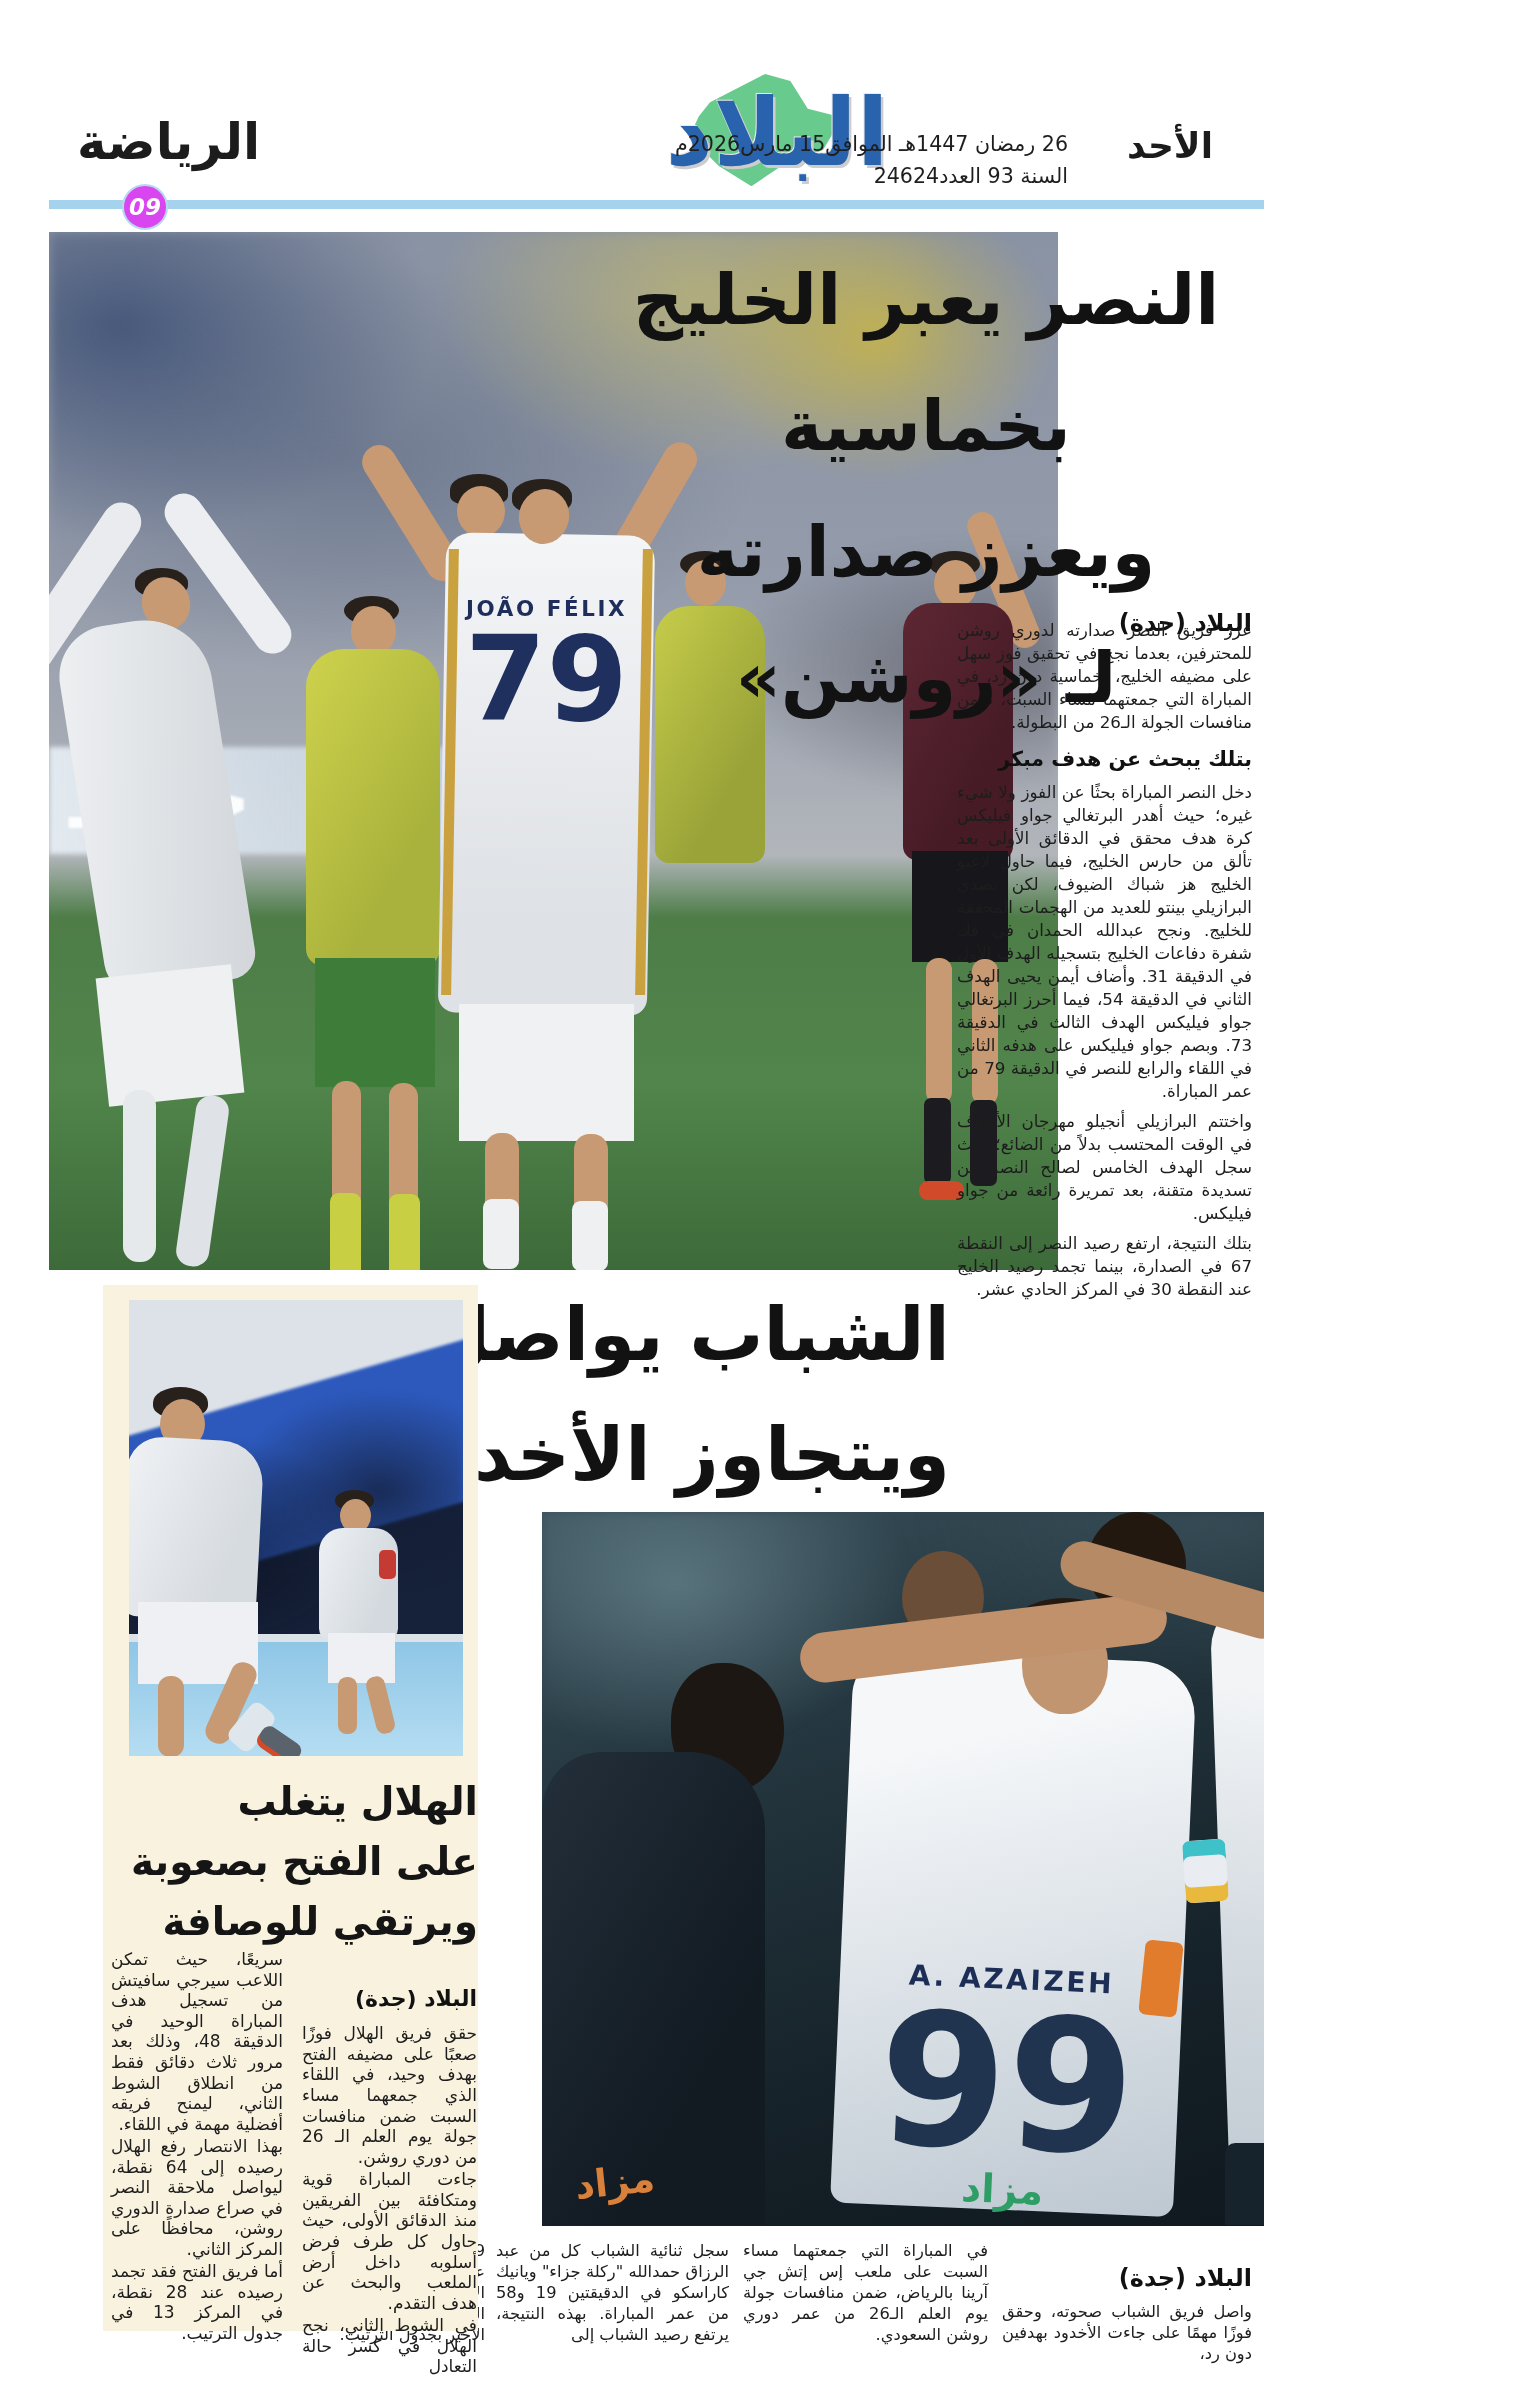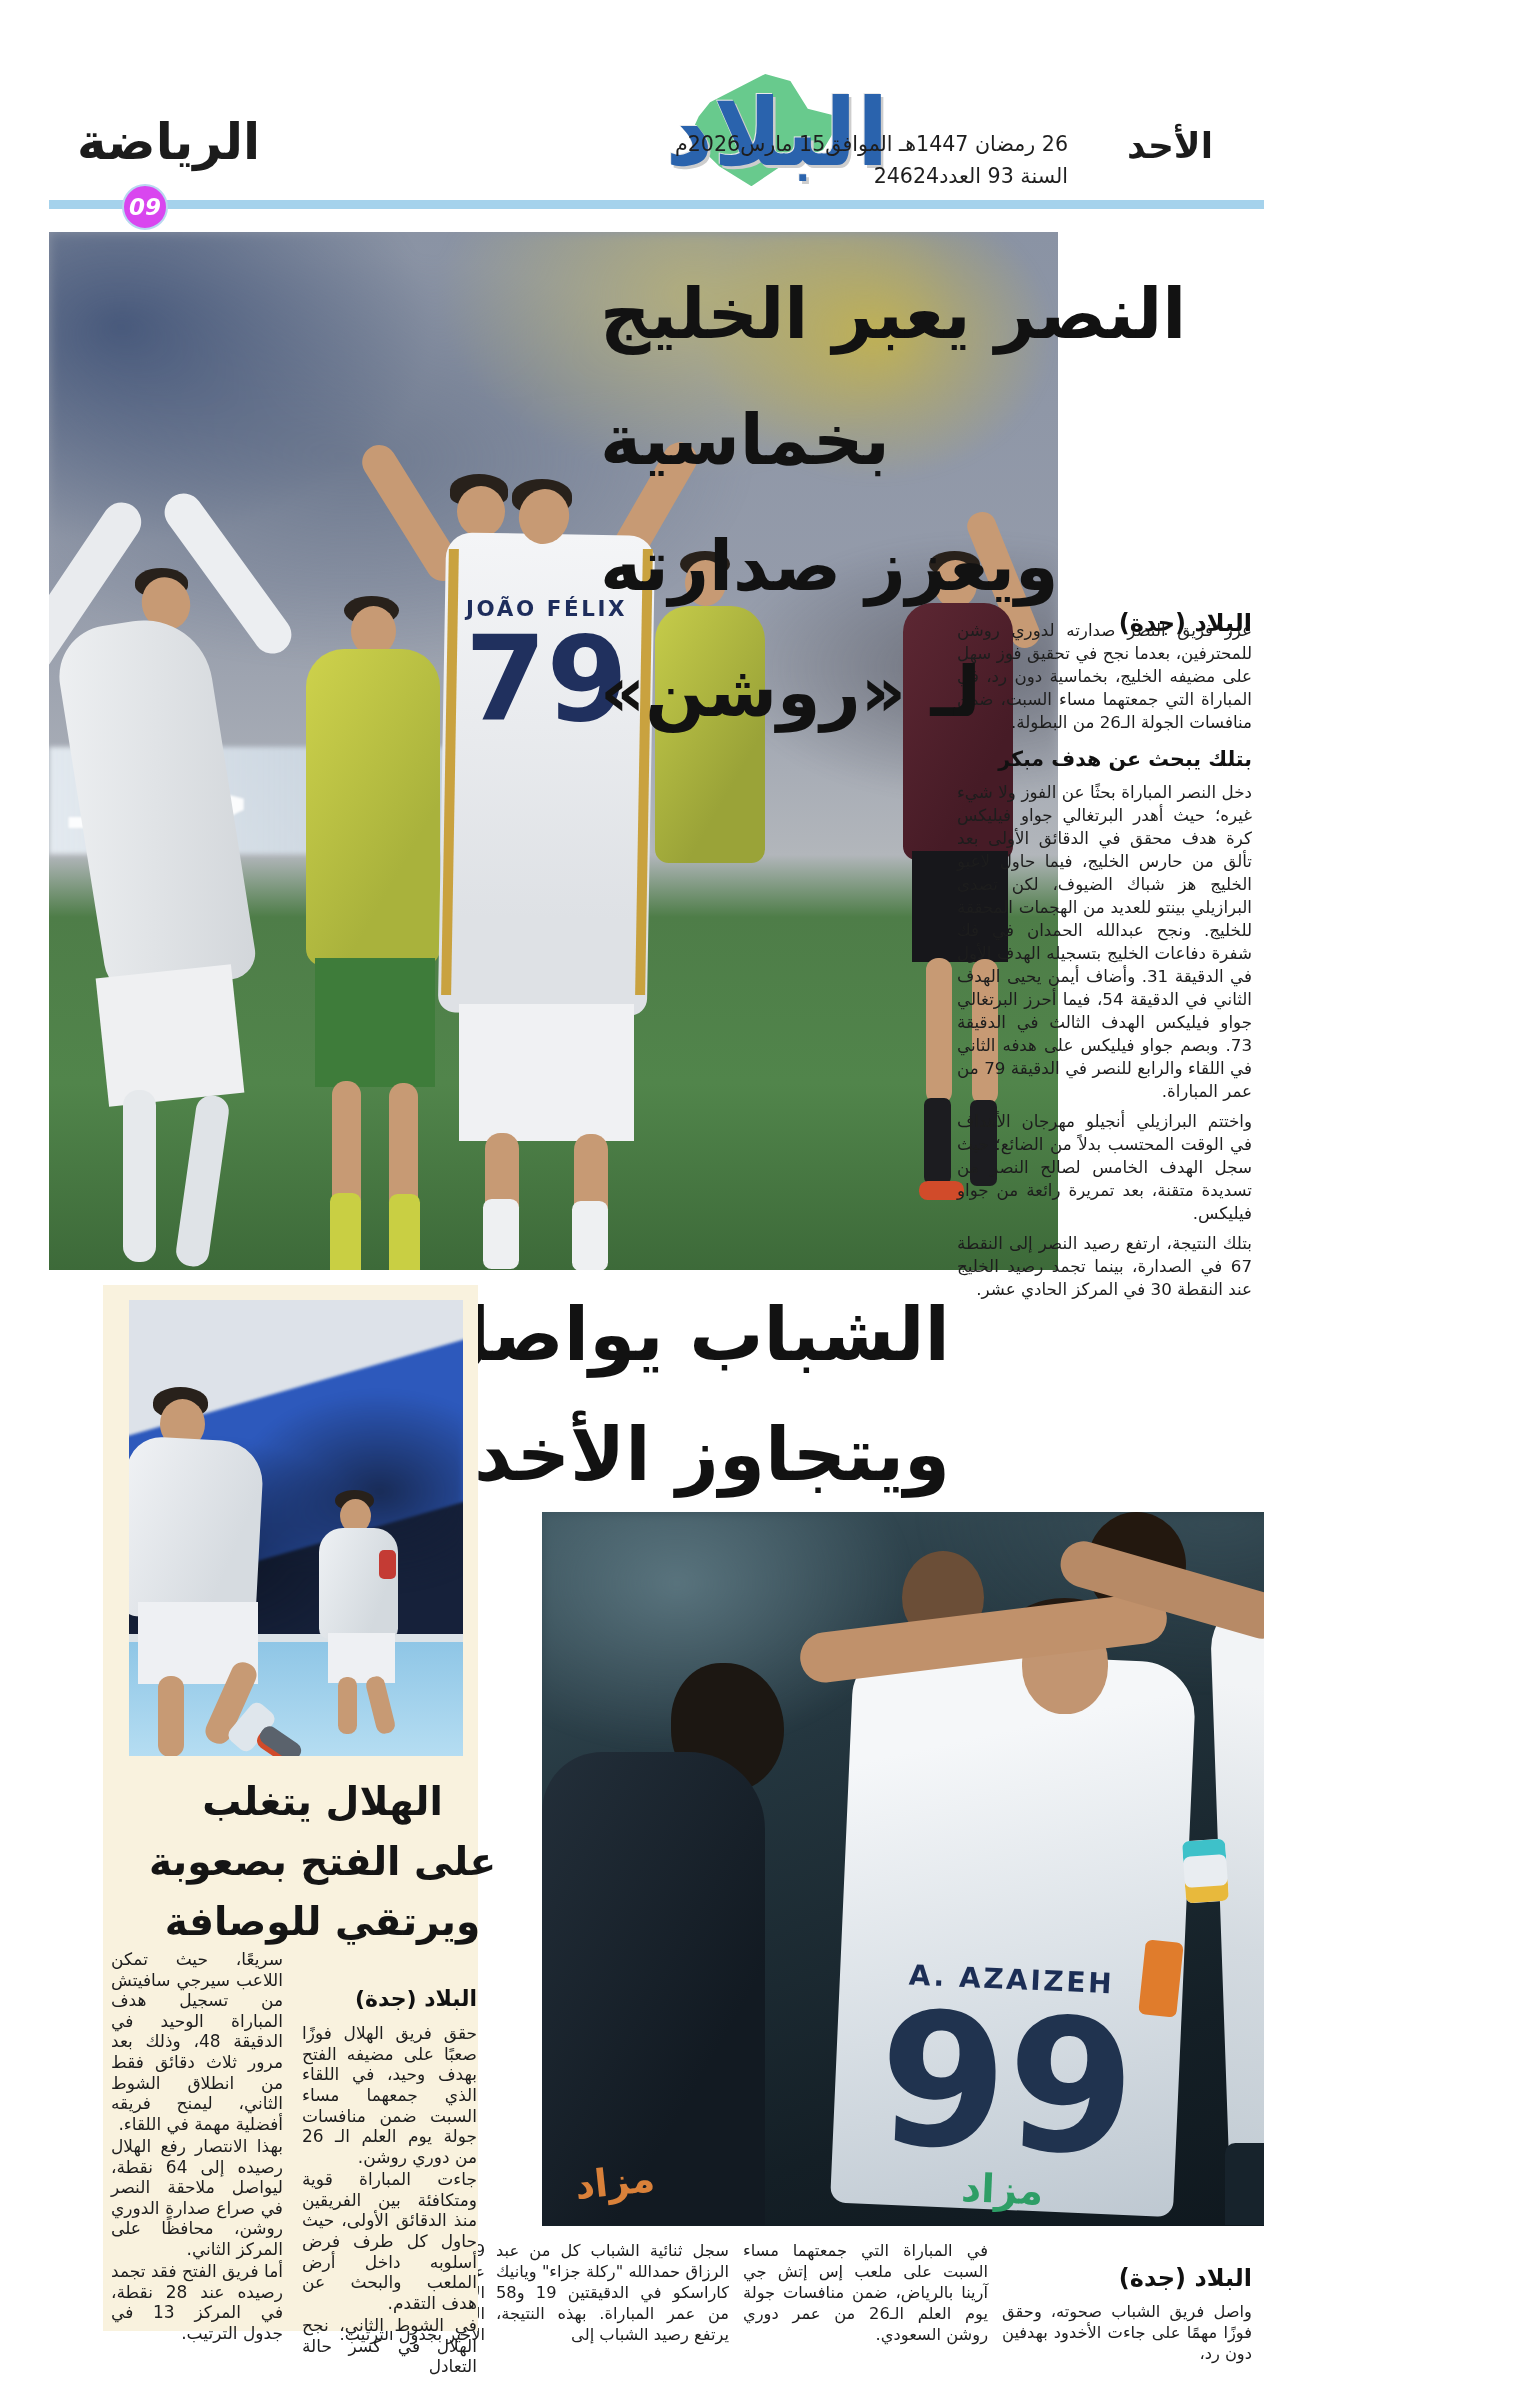--- a/index.html
+++ b/index.html
@@ -92,21 +92,21 @@
   .p1-ref-hair { left:880px; top:319px; width:51px; height:26px; border-radius:50%; }
   .p1-ref-torso { left:854px; top:371px; width:110px; height:257px; border-radius:29px 29px 13.7px 13.7px;
     background:linear-gradient(120deg,#5d2733,#461b26 70%); }
   .p1-ref-shorts { left:863px; top:619px; width:96px; height:111px; background:#17171b; }
   .p1-ref-legA { left:877px; top:726px; width:26px; height:146px; border-radius:12px; }
   .p1-ref-legB { left:923px; top:727px; width:26px; height:146px; border-radius:12px; }
   .p1-ref-sockA { left:875px; top:866px; width:27.4px; height:86px; background:#1c1c20; border-radius:6.9px; }
   .p1-ref-sockB { left:921px; top:868px; width:27.4px; height:86px; background:#1c1c20; border-radius:6.9px; }
   .p1-ref-shoe { left:870px; top:949px; width:45px; height:19px; background:#d14b2a; border-radius:8.6px; }
 
-  .a1-headline { right:12px; top:251px; width:652px; text-align:left; font-size:70px; font-weight:800;
+  .a1-headline { right:12px; top:237px; width:652px; text-align:center; font-size:70px; font-weight:800;
     line-height:126px; color:#121212; z-index:2; }
   .dateline { font-size:24px; font-weight:800; color:#111;margin-top:28px; }
   .a1-dateline { right:12px; top:581px; }
   .a1-body { right:12px; top:619px; width:295px; font-size:16.7px; line-height:23px; text-align:justify;
     color:#1d1d1d; }
   .a1-body p { margin-bottom:6.9px; }
   .a1-subhead { font-size:20.6px; font-weight:800; text-align:right; margin:13.7px 0 10.3px; color:#111; }
 
   
   .a2-headline { right:314px; top:1274px; width:866px; text-align:right; font-size:74px; font-weight:800;
@@ -178,22 +178,22 @@
     box-shadow:0 5.1px 0 #d14b2a; }
   .p2-p2-head { left:211px; top:199px; width:31px; height:34px; border-radius:50%; }
   .p2-p2-hair { left:206px; top:190px; width:39px; height:20.6px; border-radius:50%; }
   .p2-p2-torso { left:190px; top:228px; width:79px; height:111px; border-radius:24px 24px 10.3px 10.3px;
     background:linear-gradient(110deg,#eef1f4,#d3d9de 75%); }
   .p2-p2-band { left:250px; top:250px; width:17px; height:29px; background:#c43b34; border-radius:5.1px; }
   .p2-p2-shorts { left:199px; top:333px; width:67px; height:50px; background:#eef0f3; }
   .p2-p2-legA { left:209px; top:377px; width:19px; height:57px; border-radius:8.6px; }
   .p2-p2-legB { left:242px; top:376px; width:19px; height:58px; border-radius:8.6px; transform:rotate(-14deg); }
 
-  .a3-headline { left:103px; top:1772px; width:375px; text-align:center; font-size:39px; font-weight:800;
-    line-height:60px; color:#151515;margin-left:32px; }
+  .a3-headline { left:103px; top:1772px; width:375px; font-size:39px; font-weight:800;
+    line-height:60px; color:#151515; }
   .a3-col { font-size:17px; line-height:20.6px; text-align:justify; color:#1d1d1d; }
   .a3-col p { margin-bottom:1.7px; }
   .a3-col-right { left:302px; top:1961px; width:175px; }
   .a3-col-right .dateline { font-size:22px; margin-bottom:13.7px; }
   .a3-col-left { left:111px; top:1949px; width:172px; }
 </style>
 </head>
 <body>
 
 <div class="page">

